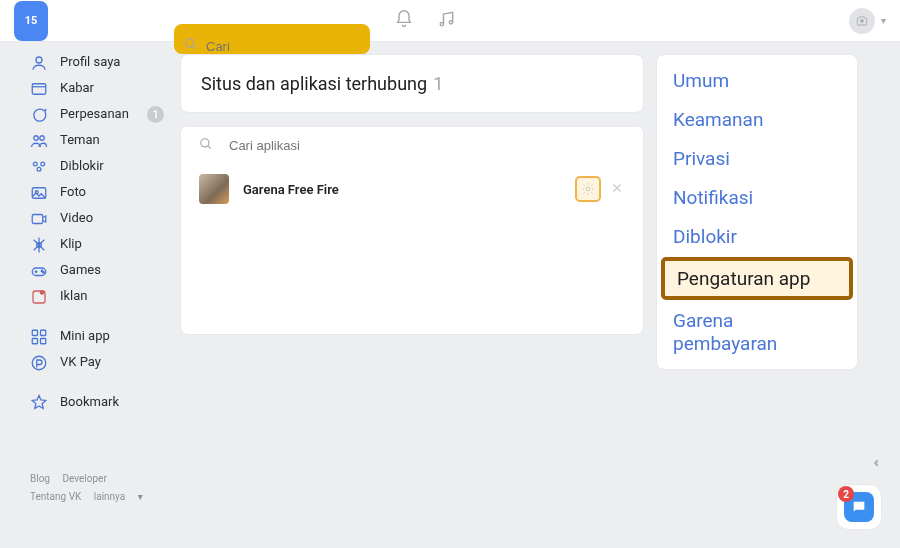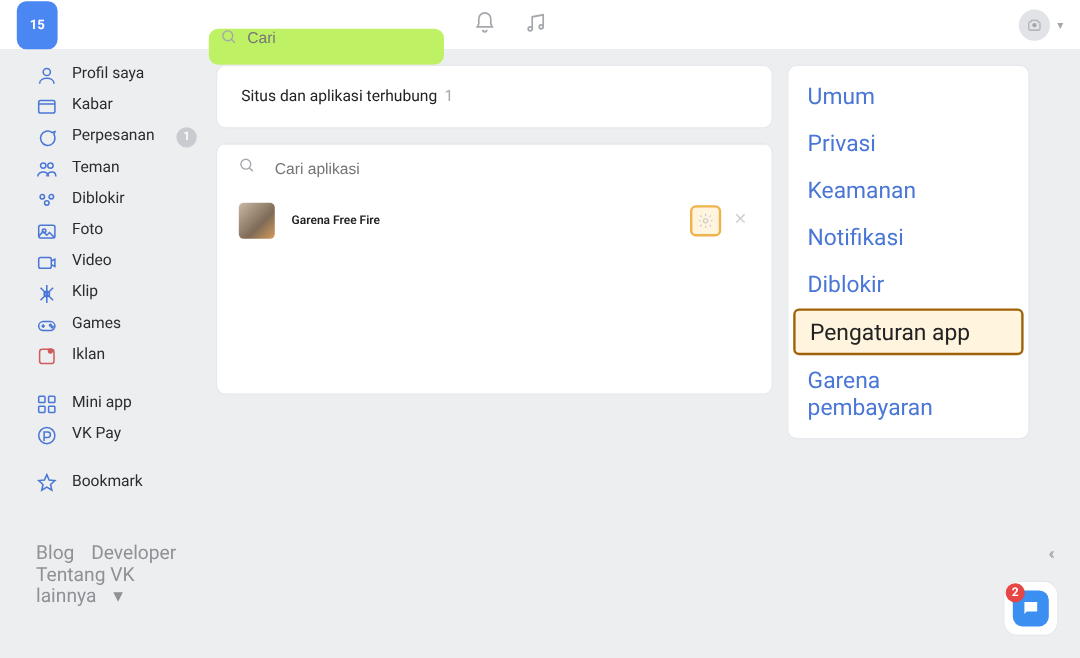--- a/index.html
+++ b/index.html
@@ -30,24 +30,24 @@
     align-items: center;
     justify-content: center;
     color: #fff;
     font-weight: 700;
     font-size: 11px;
     margin-right: 126px;
   }
   .search-box {
     width: 196px;
     height: 30px;
-    background: #bef264;
+    background: #eab308;
     border-radius: 8px;
     display: flex;
-    align-items: flex-start;
+    align-items: flex-end;
     padding: 0 10px;
     color: #93969b;
     font-size: 13px;
     margin-top: 36px;
   }
   .search-box .icon { margin-right: 8px; }
   .search-box input {
     border: none; outline: none; background: transparent;
     color: #626466; font-size: 13px; width: 100%;
   }
@@ -97,39 +97,39 @@
     border-radius: 50%;
     width: 17px; height: 17px;
     font-size: 10px; font-weight:600;
     display:flex; align-items:center; justify-content:center;
   }
   .nav-sep { height: 14px; }
   .footer-links {
     position: absolute;
     bottom: 42px;
     left: 30px;
-    font-size: 16px;
+    font-size: 10px;
     color: #8e9195;
     line-height: 18px;
   }
   .footer-links span { margin-right: 10px; cursor:pointer; }
 
   
   .main-col {
     width: 464px;
   }
   .card {
     background: #fff;
     border: 1px solid #e7e8ec;
     border-radius: 8px;
     margin-bottom: 12px;
   }
   .card-header {
     padding: 18px 20px;
-    font-size: 13px;
+    font-size: 18px;
     color: #222;
     display:flex; align-items:center; gap:6px;
   }
   .card-header .count { color: #a4a7ad; }
   .card-body-search {
     border-top: 1px solid #eceef1;
     padding: 10px 18px;
     display: flex;
     align-items: center;
     gap: 16px;
@@ -142,21 +142,21 @@
   .app-row {
     display: flex;
     align-items: center;
     padding: 10px 18px;
   }
   .app-icon {
     width: 30px; height: 30px; border-radius: 4px;
     background: linear-gradient(135deg,#c9b9a4 0%, #7e6a57 60%, #d69c59 100%);
     margin-right: 14px;
   }
-  .app-name { font-size: 10px; font-weight: 600; color: #222; }
+  .app-name { font-size: 13px; font-weight: 600; color: #222; }
   .app-actions { margin-left: auto; display:flex; align-items:center; gap:8px; }
   .gear-hl {
     width: 26px; height: 26px;
     border: 2px solid #f0b24a;
     background: #fff4de;
     border-radius: 5px;
     display: flex; align-items:center; justify-content:center;
   }
   .gear-hl svg { stroke: #c6c9ce; fill: #c6c9ce; }
   .x-btn { color: #c6c9ce; cursor:pointer; font-size: 14px; padding: 0 2px; }
@@ -173,21 +173,21 @@
     padding: 6px 0;
   }
   .settings-item {
     padding: 8px 16px;
     font-size: 19px;
     color: #4a76d6;
     cursor: pointer;
   }
   .settings-item.active {
     background: #fff4de;
-    border: 2px solid #a16207;
+    border: 4px solid #a16207;
     border-radius: 5px;
     margin: 1px 4px;
     padding: 6px 12px;
     color: #222;
   }
 
   
   .collapse-arrows {
     position: absolute;
     right: 24px;
@@ -448,22 +448,22 @@
                 </svg>
           </div>
         </div>
       </div>
     </div>
   </div>
 
   <div class="right-col">
     <div class="settings-card">
       <div class="settings-item">Umum</div>
+      <div class="settings-item">Keamanan</div>
       <div class="settings-item">Privasi</div>
-      <div class="settings-item">Keamanan</div>
       <div class="settings-item">Notifikasi</div>
       <div class="settings-item">Diblokir</div>
       <div class="settings-item active">Pengaturan app</div>
       <div class="settings-item">Garena pembayaran</div>
     </div>
   </div>
 
 </div>
 
 <div class="collapse-arrows">‹‹</div>

